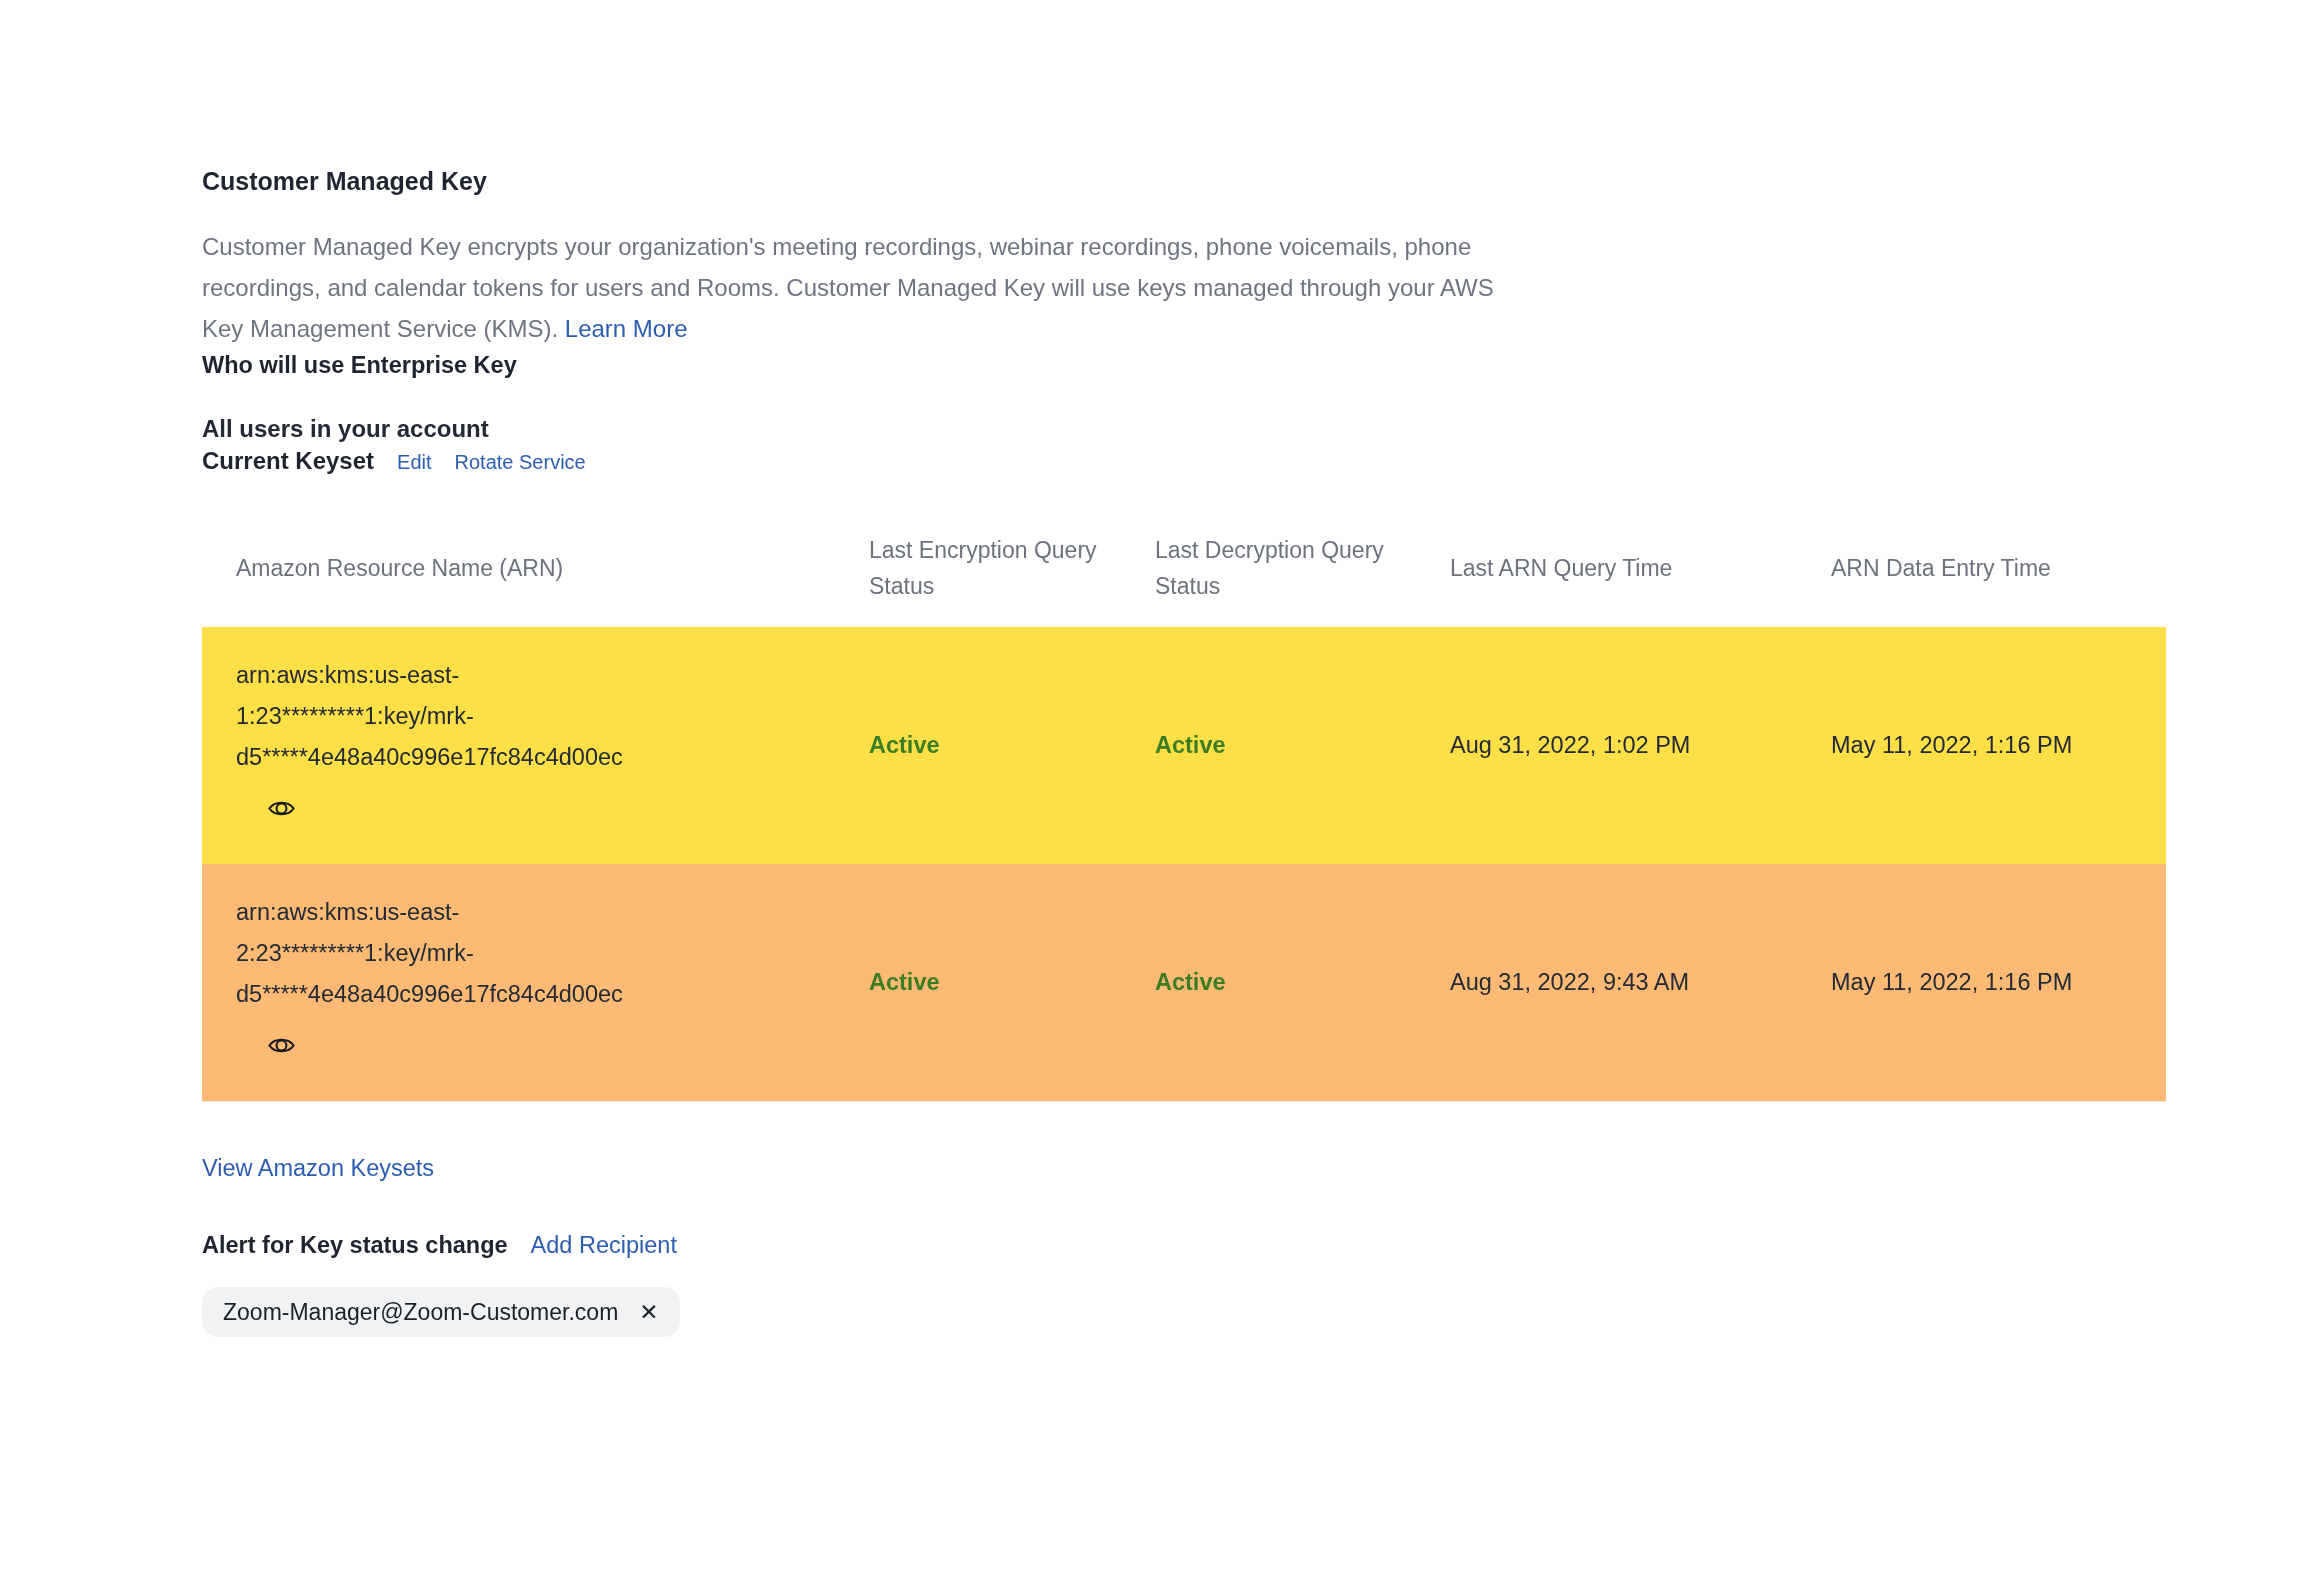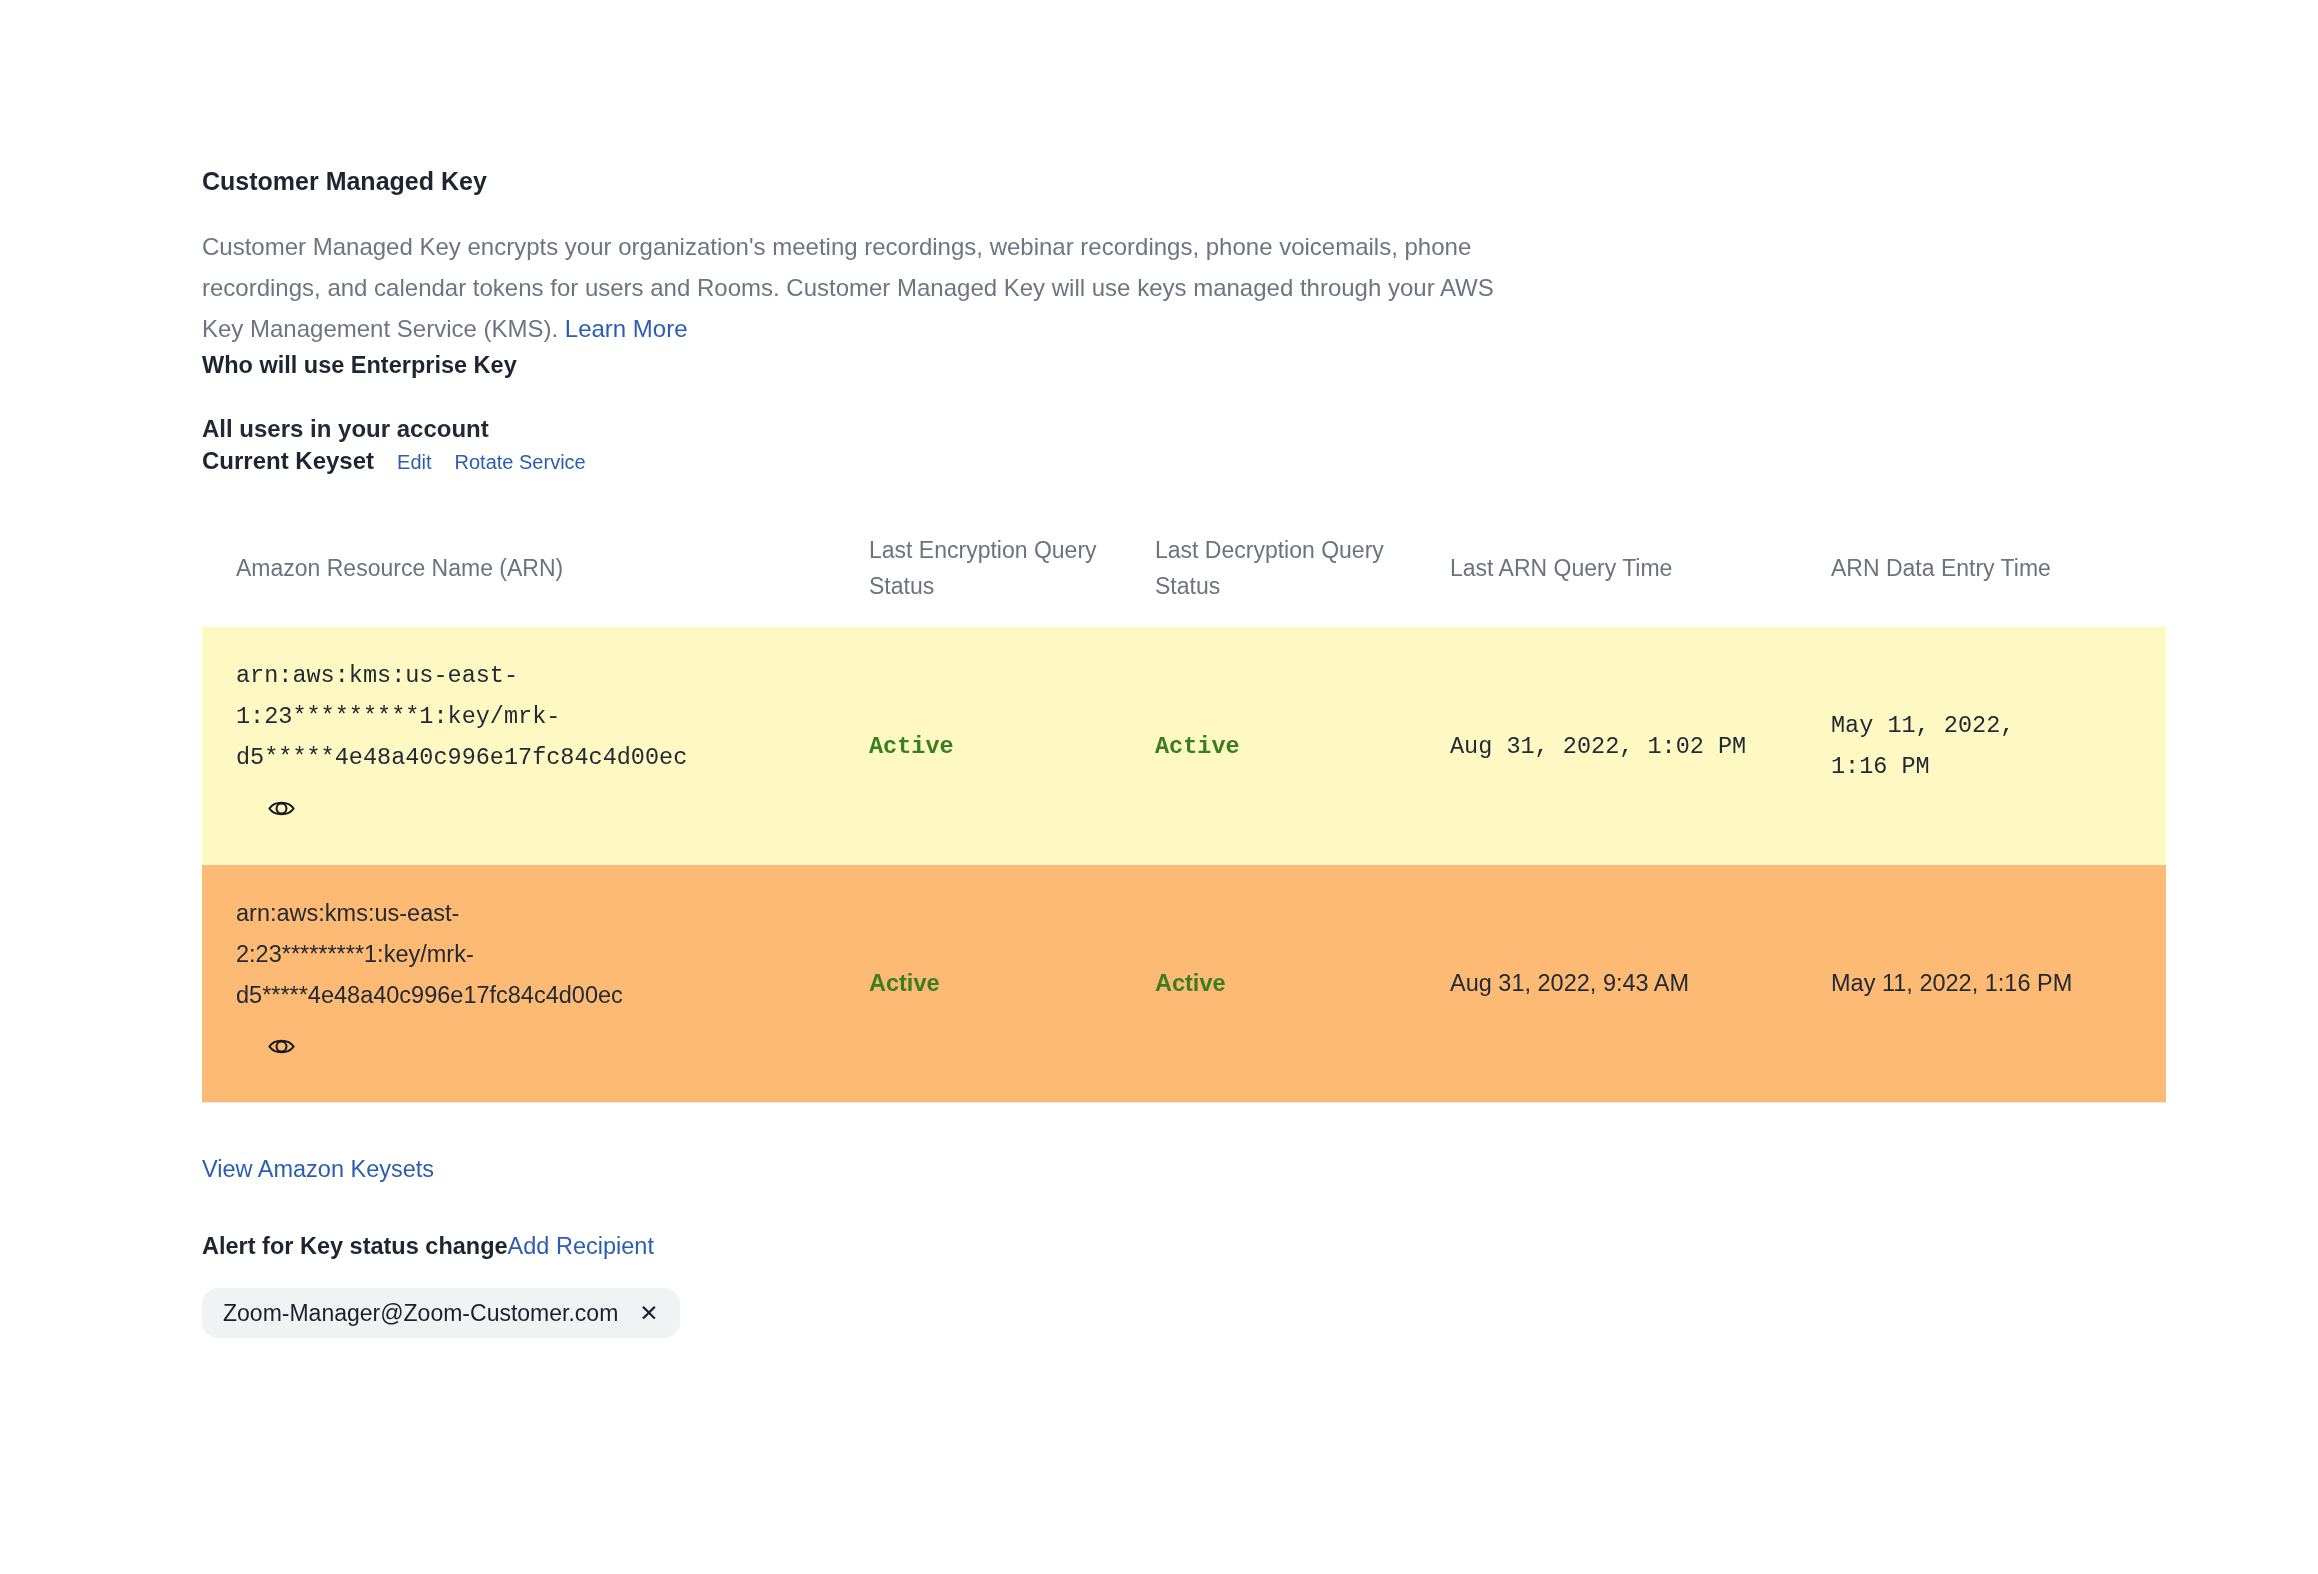--- a/index.html
+++ b/index.html
@@ -51,36 +51,36 @@
   th {
     font-size: 23px; line-height: 36px; font-weight: 400; color: #6c737d;
     text-align: left; vertical-align: middle;
     padding: 23px 24px 23px 34px;
   }
   td {
     font-size: 23.5px; line-height: 41px; color: #232a35;
     vertical-align: middle;
     padding: 28px 24px 28px 34px;
   }
-  tr.data-row-shaded { background: #fef9c3; font-family: Liberation Mono, monospace; }
+  tr.data-row-shaded { background: #fde047; }
   tr.data-row-plain { background: #fdba74; border-bottom: 1.6px solid #e6e8eb; }
   .arn-text { max-width: 455px; overflow-wrap: break-word; }
   .eye-button {
     display: inline-block; margin: 16px 0 0 27px;
     background: none; border: none; padding: 0; cursor: pointer; line-height: 0;
   }
   .status { color: #3c7d23; font-weight: 700; }
   .entry-time { max-width: 252px; }
 
   .view-prior {
     display: inline-block; margin-top: 50px; font-size: 23.5px; line-height: 32px;
   }
   .alert-row {
     margin-top: 45px;
-    display: flex; align-items: baseline; 
+    display: flex; align-items: baseline; gap: 23px;
   }
   .alert-row a { font-size: 23.5px; }
 
   .chip {
     margin-top: 26px;
     display: inline-flex; align-items: center; gap: 21px;
     height: 50px; padding: 0 21px;
     background: #f1f2f4; border-radius: 16px;
     font-size: 23px; color: #1b2128;
   }

